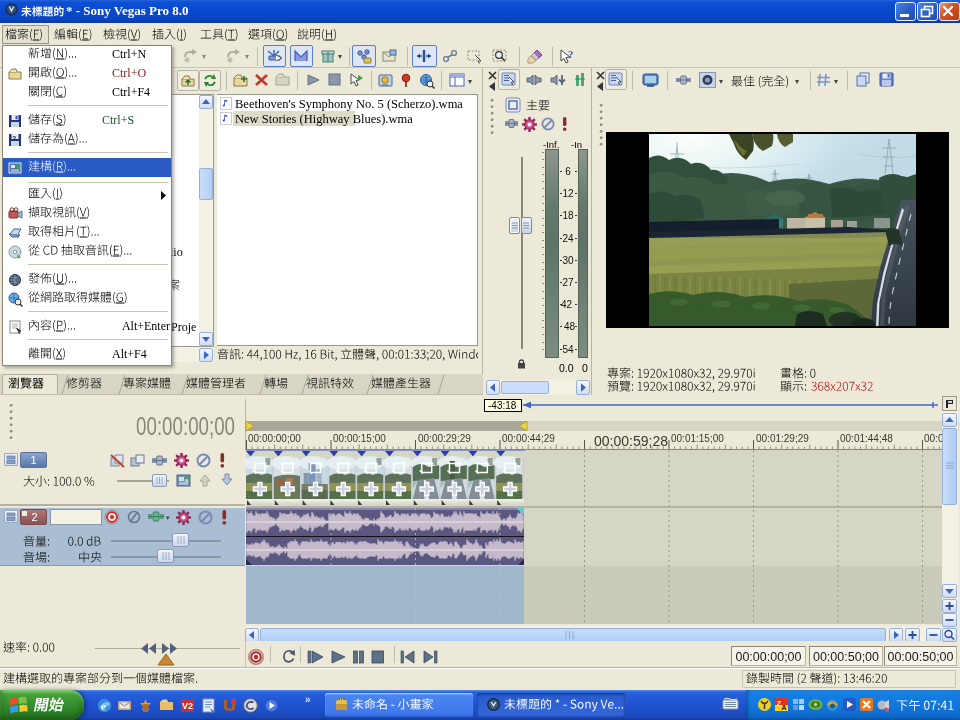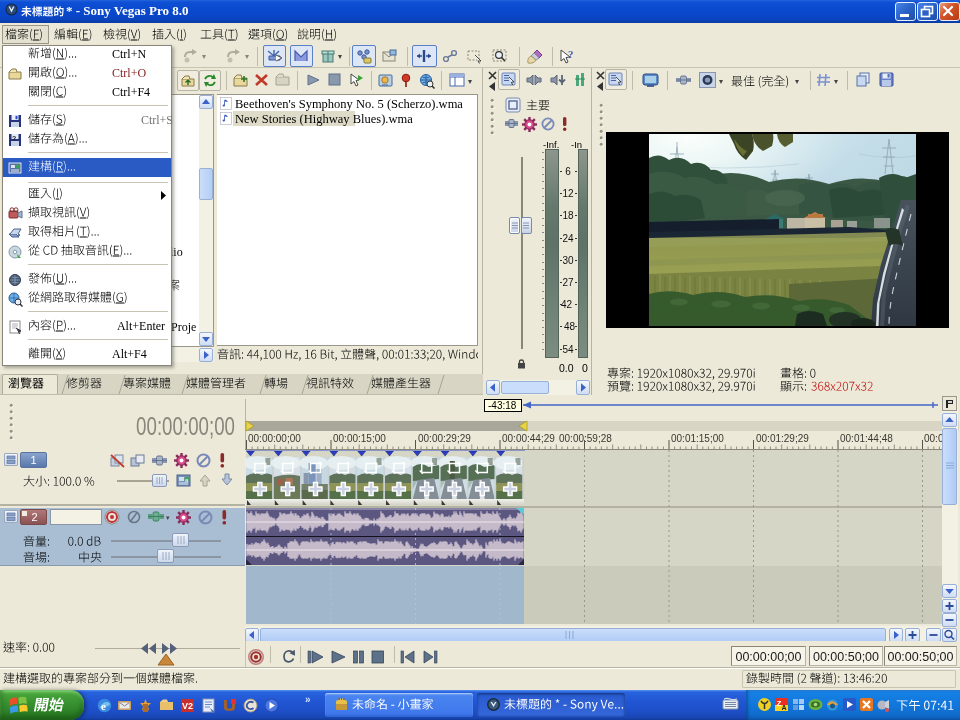--- a/index.html
+++ b/index.html
@@ -626,21 +626,21 @@
 <svg class="T" style="left:246px;top:421px" width="10" height="10">
     <path d="M0 0 L8 5 L0 10 Z" fill="#e8d44a" stroke="#a89a20" stroke-width="0.8"></path>
   </svg>
 <svg class="T" style="left:517px;top:421px" width="10" height="10">
     <path d="M10 0 L2 5 L10 10 Z" fill="#e8d44a" stroke="#a89a20" stroke-width="0.8"></path>
   </svg>
 <div class="t" style="left:248px;top:433px;font-size:10px;color:#3a3830">00:00:00;00</div>
 <div class="t" style="left:333px;top:433px;font-size:10px;color:#3a3830">00:00:15;00</div>
 <div class="t" style="left:418px;top:433px;font-size:10px;color:#3a3830">00:00:29;29</div>
 <div class="t" style="left:502px;top:433px;font-size:10px;color:#3a3830">00:00:44;29</div>
-<div class="t" style="left:559px;top:433px;font-size:10px;color:#3a3830">00:00:59;28</div>
+<div class="t" style="left:594px;top:433px;font-size:14px;color:#3a3830">00:00:59;28</div>
 <div class="t" style="left:671px;top:433px;font-size:10px;color:#3a3830">00:01:15;00</div>
 <div class="t" style="left:756px;top:433px;font-size:10px;color:#3a3830">00:01:29;29</div>
 <div class="t" style="left:840px;top:433px;font-size:10px;color:#3a3830">00:01:44;48</div>
 <div class="t" style="left:924px;top:433px;font-size:10px;color:#3a3830">00:0</div>
 <svg class="T" style="left:245px;top:432px" width="713" height="18">
     <path d="M1.5 8 L1.5 17" stroke="#55534a"></path>
     <path d="M7.1 14.5 L7.1 17" stroke="#6a685c" stroke-width="0.7"></path>
     <path d="M12.8 14.5 L12.8 17" stroke="#6a685c" stroke-width="0.7"></path>
     <path d="M18.4 14.5 L18.4 17" stroke="#6a685c" stroke-width="0.7"></path>
     <path d="M24.0 14.5 L24.0 17" stroke="#6a685c" stroke-width="0.7"></path>
@@ -1386,21 +1386,21 @@
     <path d="M1 5 L1 12 L13 12 L13 5 Z" fill="#e8d89a" stroke="#8a7a4a"></path>
     <path d="M1 5 L4 2 L8 2 L9 5" fill="#f0e4b0" stroke="#8a7a4a"></path>
   </svg>
 <svg class="T" style="left:28px;top:85px" width="43" height="14">
     <path transform="translate(0,10.56)" d="M2.8 -2.6C2.9 -2.6 3.2 -2.7 5.3 -2.8L5.5 -2.4L5.8 -2.6C5.7 -2.9 5.4 -3.5 5.1 -3.9L4.7 -3.8L5.1 -3.2L3.6 -3.1C4.2 -3.6 4.9 -4.2 5.5 -4.9L5.1 -5.2C4.9 -5 4.7 -4.8 4.5 -4.5L3.5 -4.5C3.8 -4.8 4.2 -5.2 4.5 -5.7L4.1 -5.9H5.4V-9.5H1.1V0.9H1.7V-5.9H4.0C3.7 -5.4 3.2 -4.8 3.1 -4.7C2.9 -4.5 2.8 -4.5 2.7 -4.5C2.7 -4.3 2.8 -4.1 2.8 -4.0C2.9 -4 3.2 -4.1 4.1 -4.1C3.7 -3.8 3.4 -3.5 3.3 -3.4C3 -3.2 2.8 -3 2.6 -3.0C2.7 -2.9 2.7 -2.7 2.8 -2.6ZM5 -2.4V-1.4L5 -1.1H3.6V-2.2H3.2V-0.6H4.9C4.8 -0.2 4.4 0.1 3.5 0.4C3.6 0.5 3.8 0.7 3.8 0.8C5.3 0.3 5.5 -0.5 5.5 -1.4V-2.4ZM8.3 -2.2V-1.1H6.9V-2.4H6.4V0.7H6.9V-0.6H8.3V-0.2H8.8V-2.2ZM4.8 -7.4V-6.4H1.7V-7.4ZM4.8 -7.9H1.7V-9.0H4.8ZM10.4 -7.4V-6.4H7.2V-7.4ZM10.4 -7.9H7.2V-9.0H10.4ZM6.1 -2.6C6.3 -2.6 6.6 -2.7 8.6 -2.8L8.8 -2.4L9.2 -2.6C9 -2.9 8.7 -3.5 8.4 -3.9L8 -3.8L8.4 -3.2L6.9 -3.1C7.5 -3.6 8.2 -4.2 8.8 -4.9L8.4 -5.2C8.3 -5 8.1 -4.8 7.9 -4.5L6.8 -4.5C7.2 -4.8 7.5 -5.2 7.8 -5.7L7.4 -5.9H10.4V0.1C10.4 0.2 10.4 0.3 10.2 0.3C10 0.3 9.5 0.3 8.9 0.3C9 0.4 9.1 0.7 9.1 0.9C9.9 0.9 10.3 0.9 10.6 0.8C10.9 0.7 11 0.5 11 0.1V-9.5H6.6V-5.9H7.3C7 -5.4 6.5 -4.8 6.4 -4.7C6.3 -4.5 6.1 -4.5 6 -4.5C6.1 -4.3 6.1 -4.1 6.2 -4.0C6.3 -4 6.5 -4.1 7.5 -4.1C7.1 -3.8 6.7 -3.5 6.6 -3.4C6.3 -3.2 6.1 -3 5.9 -3.0C6 -2.9 6.1 -2.7 6.1 -2.6Z M18.5 -5.1V-4.0H14.9V-3.5H18.3C17.5 -2.3 16 -1.2 14.7 -0.6C14.8 -0.5 14.9 -0.3 15 -0.2C16.2 -0.7 17.6 -1.8 18.5 -2.9V-0.1C18.5 -0 18.5 0 18.3 0.0C18.2 0 17.7 0 17.2 0.0C17.2 0.2 17.3 0.4 17.4 0.5C18.1 0.5 18.5 0.5 18.8 0.4C19 0.3 19.1 0.2 19.1 -0.1V-3.5H21.1V-4.0H19.1V-5.1ZM16.8 -7.3V-6.0H13.7V-7.3ZM16.8 -7.7H13.7V-9.0H16.8ZM22.3 -7.3V-6.0H19.2V-7.3ZM22.3 -7.7H19.2V-9.0H22.3ZM22.6 -9.5H18.6V-5.5H22.3V-0.0C22.3 0.2 22.2 0.3 22 0.3C21.8 0.3 21 0.3 20.2 0.3C20.3 0.5 20.4 0.7 20.4 0.9C21.4 0.9 22.1 0.9 22.4 0.8C22.8 0.7 22.9 0.5 22.9 -0.0V-9.5ZM13.2 -9.5V0.9H13.7V-5.5H17.4V-9.5Z M26.9 2.3 27.3 2.1C26.3 0.4 25.8 -1.6 25.8 -3.7C25.8 -5.8 26.3 -7.8 27.3 -9.5L26.9 -9.7C25.8 -7.9 25.2 -6 25.2 -3.7C25.2 -1.4 25.8 0.6 26.9 2.3Z M32.2 0.2C33.3 0.2 34.1 -0.3 34.8 -1.1L34.4 -1.5C33.8 -0.9 33.1 -0.5 32.2 -0.5C30.4 -0.5 29.2 -2 29.2 -4.4C29.2 -6.8 30.4 -8.3 32.3 -8.3C33.1 -8.3 33.7 -7.9 34.2 -7.4L34.6 -7.8C34.1 -8.4 33.3 -8.9 32.3 -8.9C30 -8.9 28.5 -7.2 28.5 -4.4C28.5 -1.6 30 0.2 32.2 0.2Z M36.2 2.3C37.3 0.6 37.9 -1.4 37.9 -3.7C37.9 -6 37.3 -7.9 36.2 -9.7L35.7 -9.5C36.8 -7.8 37.3 -5.8 37.3 -3.7C37.3 -1.6 36.8 0.4 35.7 2.1Z M27.8 1 L35.3 1 L35.3 2 L27.8 2 Z" fill="#000"></path>
   </svg>
 <div class="t ser" style="left:112px;top:85px;width:58px;font-size:12px;color:#000;text-align:left">Ctrl+F4</div>
 <svg class="T" style="left:28px;top:113px" width="42" height="14">
     <path transform="translate(0,10.56)" d="M3.2 -7.8V-7.3H6.6V-7.8ZM3.6 -6.2V-5.7H6.3V-6.2ZM3.6 -4.6V-4.1H6.3V-4.6ZM4.2 -9.5C4.5 -9.1 4.9 -8.5 5 -8.1L5.4 -8.4C5.3 -8.8 4.9 -9.3 4.6 -9.8ZM10.8 -9.6C10.4 -8.3 9.8 -7.2 9.1 -6.2H8.7V-8.0H10.0V-8.5H8.7V-9.9H8.2V-8.5H6.9V-8.0H8.2V-6.2H6.6V-5.6H8.7C8 -4.7 7.2 -4 6.3 -3.4C6.4 -3.3 6.6 -3 6.7 -2.9C7 -3.2 7.4 -3.5 7.7 -3.8V0.9H8.2V0.3H10.5V0.8H11.1V-4.2H8.2C8.6 -4.7 9 -5.1 9.3 -5.6H11.5V-6.2H9.7C10.3 -7.2 10.9 -8.3 11.3 -9.5ZM8.2 -1.7H10.5V-0.2H8.2ZM8.2 -2.2V-3.7H10.5V-2.2ZM2.7 -9.9C2.2 -8 1.3 -6.1 0.3 -4.9C0.4 -4.7 0.6 -4.5 0.7 -4.3C1.1 -4.8 1.5 -5.5 1.8 -6.1V0.9H2.3V-7.2C2.7 -8 3 -8.9 3.3 -9.8ZM3.5 -3.0V0.8H4.0V0.0H5.9V0.6H6.4V-3.0ZM4 -0.5V-2.5H5.9V-0.5Z M19.4 -4.2V-3.1H15.9V-2.6H19.4V0.1C19.4 0.3 19.4 0.3 19.2 0.3C18.9 0.3 18.2 0.3 17.3 0.3C17.4 0.5 17.5 0.7 17.5 0.9C18.6 0.9 19.2 0.9 19.6 0.8C19.9 0.7 20 0.5 20 0.1V-2.6H23.5V-3.1H20.0V-4.0C20.9 -4.5 22 -5.3 22.6 -6.0L22.2 -6.3L22.1 -6.3H17.0V-5.7H21.6C21 -5.2 20.2 -4.6 19.4 -4.2ZM16.7 -10.0C16.6 -9.5 16.4 -9 16.2 -8.4H12.8V-7.9H16.0C15.2 -6.1 14 -4.4 12.5 -3.3C12.6 -3.2 12.7 -2.9 12.8 -2.8C13.4 -3.2 13.9 -3.7 14.4 -4.3V0.9H15.0V-5.0C15.6 -5.9 16.2 -6.9 16.6 -7.9H23.2V-8.4H16.8C17 -8.9 17.2 -9.4 17.3 -9.9Z M26.9 2.3 27.3 2.1C26.3 0.4 25.8 -1.6 25.8 -3.7C25.8 -5.8 26.3 -7.8 27.3 -9.5L26.9 -9.7C25.8 -7.9 25.2 -6 25.2 -3.7C25.2 -1.4 25.8 0.6 26.9 2.3Z M31.4 0.2C33.1 0.2 34.2 -0.9 34.2 -2.2C34.2 -3.6 33.4 -4.1 32.4 -4.5L31.1 -5.1C30.4 -5.4 29.6 -5.8 29.6 -6.8C29.6 -7.7 30.3 -8.3 31.4 -8.3C32.3 -8.3 33 -7.9 33.5 -7.4L33.9 -7.8C33.3 -8.4 32.5 -8.9 31.4 -8.9C29.9 -8.9 28.8 -8 28.8 -6.7C28.8 -5.4 29.8 -4.9 30.6 -4.5L31.9 -3.9C32.8 -3.6 33.5 -3.2 33.5 -2.2C33.5 -1.2 32.7 -0.5 31.4 -0.5C30.4 -0.5 29.5 -0.9 28.8 -1.7L28.4 -1.2C29.1 -0.4 30.1 0.2 31.4 0.2Z M35.6 2.3C36.7 0.6 37.4 -1.4 37.4 -3.7C37.4 -6 36.7 -7.9 35.6 -9.7L35.2 -9.5C36.2 -7.8 36.8 -5.8 36.8 -3.7C36.8 -1.6 36.2 0.4 35.2 2.1Z M27.8 1 L34.7 1 L34.7 2 L27.8 2 Z" fill="#000"></path>
   </svg>
-<div class="t ser" style="left:128px;top:113px;width:58px;font-size:12px;color:#737373;text-align:center">Ctrl+S</div>
+<div class="t ser" style="left:102px;top:113px;width:58px;font-size:12px;color:#14532d;text-align:left">Ctrl+S</div>
 <svg class="T" style="left:8px;top:114px" width="15" height="14">
     <rect x="1" y="1" width="12" height="12" fill="#26347e"></rect>
     <rect x="3.5" y="1" width="7" height="5" fill="#e8eef8"></rect>
     <rect x="3" y="8" width="8" height="5" fill="#c8d4e8"></rect>
     <rect x="7.5" y="1.8" width="2" height="3.4" fill="#2a4ad0"></rect>
   </svg>
 <svg class="T" style="left:28px;top:132px" width="63" height="14">
     <path transform="translate(0,10.56)" d="M3.2 -7.8V-7.3H6.6V-7.8ZM3.6 -6.2V-5.7H6.3V-6.2ZM3.6 -4.6V-4.1H6.3V-4.6ZM4.2 -9.5C4.5 -9.1 4.9 -8.5 5 -8.1L5.4 -8.4C5.3 -8.8 4.9 -9.3 4.6 -9.8ZM10.8 -9.6C10.4 -8.3 9.8 -7.2 9.1 -6.2H8.7V-8.0H10.0V-8.5H8.7V-9.9H8.2V-8.5H6.9V-8.0H8.2V-6.2H6.6V-5.6H8.7C8 -4.7 7.2 -4 6.3 -3.4C6.4 -3.3 6.6 -3 6.7 -2.9C7 -3.2 7.4 -3.5 7.7 -3.8V0.9H8.2V0.3H10.5V0.8H11.1V-4.2H8.2C8.6 -4.7 9 -5.1 9.3 -5.6H11.5V-6.2H9.7C10.3 -7.2 10.9 -8.3 11.3 -9.5ZM8.2 -1.7H10.5V-0.2H8.2ZM8.2 -2.2V-3.7H10.5V-2.2ZM2.7 -9.9C2.2 -8 1.3 -6.1 0.3 -4.9C0.4 -4.7 0.6 -4.5 0.7 -4.3C1.1 -4.8 1.5 -5.5 1.8 -6.1V0.9H2.3V-7.2C2.7 -8 3 -8.9 3.3 -9.8ZM3.5 -3.0V0.8H4.0V0.0H5.9V0.6H6.4V-3.0ZM4 -0.5V-2.5H5.9V-0.5Z M19.4 -4.2V-3.1H15.9V-2.6H19.4V0.1C19.4 0.3 19.4 0.3 19.2 0.3C18.9 0.3 18.2 0.3 17.3 0.3C17.4 0.5 17.5 0.7 17.5 0.9C18.6 0.9 19.2 0.9 19.6 0.8C19.9 0.7 20 0.5 20 0.1V-2.6H23.5V-3.1H20.0V-4.0C20.9 -4.5 22 -5.3 22.6 -6.0L22.2 -6.3L22.1 -6.3H17.0V-5.7H21.6C21 -5.2 20.2 -4.6 19.4 -4.2ZM16.7 -10.0C16.6 -9.5 16.4 -9 16.2 -8.4H12.8V-7.9H16.0C15.2 -6.1 14 -4.4 12.5 -3.3C12.6 -3.2 12.7 -2.9 12.8 -2.8C13.4 -3.2 13.9 -3.7 14.4 -4.3V0.9H15.0V-5.0C15.6 -5.9 16.2 -6.9 16.6 -7.9H23.2V-8.4H16.8C17 -8.9 17.2 -9.4 17.3 -9.9Z M31.8 -2.3C32.2 -1.8 32.6 -1.1 32.8 -0.6L33.2 -0.9C33.1 -1.3 32.6 -2 32.2 -2.4ZM26.7 -9.7C27.2 -9.2 27.7 -8.5 27.9 -8.0L28.4 -8.3C28.2 -8.8 27.7 -9.5 27.2 -10.0ZM28.3 -2.0C28.5 -1.2 28.7 -0.3 28.6 0.4L29.2 0.3C29.2 -0.3 29 -1.3 28.8 -2.1ZM30 -2.1C30.3 -1.5 30.7 -0.6 30.7 -0.0L31.2 -0.2C31.2 -0.7 30.8 -1.6 30.5 -2.2ZM26.8 -2.2C26.5 -1.3 26.1 -0.2 25.3 0.5L25.8 0.8C26.5 0.1 27 -1.1 27.3 -2.0ZM30.3 -10.0C30.1 -9.3 29.8 -8.6 29.5 -7.9H25.1V-7.3H29.2C28.1 -5.2 26.6 -3.3 24.5 -2.0C24.6 -1.9 24.7 -1.6 24.8 -1.5C25.5 -2 26.2 -2.5 26.8 -3.1H34.5C34.3 -0.9 34.1 0 33.8 0.3C33.7 0.4 33.6 0.4 33.3 0.4C33.1 0.4 32.5 0.4 31.8 0.3C31.9 0.5 32 0.7 32 0.9C32.6 0.9 33.2 0.9 33.5 0.9C33.9 0.9 34 0.8 34.2 0.7C34.6 0.3 34.8 -0.7 35.1 -3.3C35.1 -3.4 35.1 -3.6 35.1 -3.6H33.8C34 -4.2 34.2 -5.1 34.3 -5.8H32.8C33 -6.4 33.2 -7.2 33.3 -7.9H30.1C30.4 -8.5 30.6 -9.2 30.9 -9.9ZM27.3 -3.6C27.8 -4.1 28.2 -4.6 28.6 -5.2H33.6C33.5 -4.7 33.4 -4.1 33.3 -3.6ZM29.8 -7.3H32.6C32.5 -6.8 32.4 -6.2 32.3 -5.8H29.0C29.3 -6.3 29.6 -6.8 29.8 -7.3Z M38.9 2.3 39.3 2.1C38.3 0.4 37.8 -1.6 37.8 -3.7C37.8 -5.8 38.3 -7.8 39.3 -9.5L38.9 -9.7C37.8 -7.9 37.2 -6 37.2 -3.7C37.2 -1.4 37.8 0.6 38.9 2.3Z M39.9 0.0H40.6L41.6 -2.9H45.0L46 0.0H46.7L43.7 -8.7H42.9ZM41.8 -3.5 42.3 -5.1C42.7 -6.1 43 -7 43.3 -8.1H43.3C43.6 -7 43.9 -6.1 44.3 -5.1L44.8 -3.5Z M47.7 2.3C48.8 0.6 49.5 -1.4 49.5 -3.7C49.5 -6 48.8 -7.9 47.7 -9.7L47.3 -9.5C48.3 -7.8 48.9 -5.8 48.9 -3.7C48.9 -1.6 48.3 0.4 47.3 2.1Z M52.1 0.2C52.4 0.2 52.7 -0.1 52.7 -0.5C52.7 -0.9 52.4 -1.2 52.1 -1.2C51.8 -1.2 51.5 -0.9 51.5 -0.5C51.5 -0.1 51.8 0.2 52.1 0.2Z M55.1 0.2C55.4 0.2 55.7 -0.1 55.7 -0.5C55.7 -0.9 55.4 -1.2 55.1 -1.2C54.8 -1.2 54.5 -0.9 54.5 -0.5C54.5 -0.1 54.8 0.2 55.1 0.2Z M58.1 0.2C58.4 0.2 58.7 -0.1 58.7 -0.5C58.7 -0.9 58.4 -1.2 58.1 -1.2C57.8 -1.2 57.5 -0.9 57.5 -0.5C57.5 -0.1 57.8 0.2 58.1 0.2Z M39.8 1 L46.8 1 L46.8 2 L39.8 2 Z" fill="#000"></path>
   </svg>
 <svg class="T" style="left:8px;top:133px" width="15" height="14">
@@ -1458,21 +1458,21 @@
   </svg>
 <svg class="T" style="left:8px;top:292px" width="15" height="14">
     <circle cx="6" cy="6" r="5" fill="#6ab0e8" stroke="#2a5a9a"></circle>
     <path d="M1.5 6 H10.5 M6 1.5 V10.5" stroke="#2a5a9a" stroke-width="0.7"></path>
     <circle cx="10" cy="10" r="3" fill="#e8f0f8" stroke="#333"></circle>
     <path d="M12 12 L14.5 14.5" stroke="#333" stroke-width="1.5"></path>
   </svg>
 <svg class="T" style="left:28px;top:319px" width="51" height="14">
     <path transform="translate(0,10.56)" d="M3.5 -9.4V-8.9H5.7C5.8 -8.4 5.8 -7.8 5.9 -7.3H1.4V0.9H2.0V-6.7H5.6C5.2 -4.6 4.1 -3.2 2.3 -2.3C2.5 -2.2 2.7 -2 2.7 -1.9C4.5 -2.8 5.6 -4.3 6.1 -6.4C6.6 -4.2 7.6 -2.7 9.3 -2.0C9.4 -2.1 9.6 -2.3 9.8 -2.5C8 -3.2 7 -4.6 6.5 -6.7H10.1V0.0C10.1 0.2 10 0.3 9.8 0.3C9.6 0.3 8.9 0.3 8 0.3C8.1 0.4 8.2 0.7 8.2 0.9C9.2 0.9 9.9 0.9 10.2 0.8C10.6 0.7 10.7 0.5 10.7 0.0V-7.3H6.4C6.3 -8 6.3 -8.7 6.2 -9.4Z M16.1 -7.5C15.3 -6.6 14.2 -5.7 13 -5.1C13.2 -5 13.4 -4.8 13.5 -4.7C14.6 -5.3 15.8 -6.3 16.6 -7.3ZM19.2 -7.2C20.4 -6.5 21.8 -5.4 22.4 -4.7L22.8 -5.1C22.2 -5.8 20.7 -6.8 19.6 -7.5ZM18 -6.5C16.9 -4.8 14.7 -3.2 12.5 -2.3C12.6 -2.2 12.8 -2 12.9 -1.8C13.5 -2.1 14.1 -2.4 14.7 -2.7V0.9H15.3V0.5H20.7V0.8H21.3V-2.9C21.8 -2.6 22.4 -2.3 23 -2.0C23.1 -2.1 23.3 -2.4 23.4 -2.5C21.5 -3.3 19.7 -4.3 18.3 -5.9L18.6 -6.3ZM15.3 -0.1V-2.5H20.7V-0.1ZM15.2 -3.1C16.3 -3.8 17.3 -4.6 18 -5.5C18.9 -4.5 19.9 -3.7 21 -3.1ZM17.4 -9.9C17.6 -9.6 17.8 -9.2 17.9 -8.8H13.1V-6.9H13.6V-8.3H22.3V-6.9H22.9V-8.8H18.6C18.5 -9.2 18.2 -9.7 17.9 -10.1Z M26.9 2.3 27.3 2.1C26.3 0.4 25.8 -1.6 25.8 -3.7C25.8 -5.8 26.3 -7.8 27.3 -9.5L26.9 -9.7C25.8 -7.9 25.2 -6 25.2 -3.7C25.2 -1.4 25.8 0.6 26.9 2.3Z M29.1 0.0H29.8V-3.7H31.4C33.3 -3.7 34.5 -4.5 34.5 -6.3C34.5 -8.1 33.3 -8.7 31.3 -8.7H29.1ZM29.8 -4.3V-8.1H31.2C32.9 -8.1 33.8 -7.7 33.8 -6.3C33.8 -4.9 33 -4.3 31.2 -4.3Z M36 2.3C37.1 0.6 37.8 -1.4 37.8 -3.7C37.8 -6 37.1 -7.9 36 -9.7L35.6 -9.5C36.6 -7.8 37.1 -5.8 37.1 -3.7C37.1 -1.6 36.6 0.4 35.6 2.1Z M40.4 0.2C40.7 0.2 41 -0.1 41 -0.5C41 -0.9 40.7 -1.2 40.4 -1.2C40.1 -1.2 39.8 -0.9 39.8 -0.5C39.8 -0.1 40.1 0.2 40.4 0.2Z M43.4 0.2C43.7 0.2 44 -0.1 44 -0.5C44 -0.9 43.7 -1.2 43.4 -1.2C43.1 -1.2 42.8 -0.9 42.8 -0.5C42.8 -0.1 43.1 0.2 43.4 0.2Z M46.4 0.2C46.7 0.2 47 -0.1 47 -0.5C47 -0.9 46.7 -1.2 46.4 -1.2C46.1 -1.2 45.8 -0.9 45.8 -0.5C45.8 -0.1 46.1 0.2 46.4 0.2Z M27.8 1 L35.1 1 L35.1 2 L27.8 2 Z" fill="#000"></path>
   </svg>
-<div class="t ser" style="left:112px;top:319px;width:58px;font-size:12px;color:#000;text-align:center">Alt+Enter</div>
+<div class="t ser" style="left:112px;top:319px;width:58px;font-size:12px;color:#000;text-align:right">Alt+Enter</div>
 <svg class="T" style="left:8px;top:320px" width="15" height="14">
     <rect x="2" y="1" width="10" height="12" fill="#fff" stroke="#888"></rect>
     <path d="M4 4 H10 M4 6 H10 M4 8 H8" stroke="#99a" stroke-width="0.8"></path>
     <path d="M8 8 L13 11 L10.5 11.5 L11.5 14" fill="#334" stroke="#334"></path>
   </svg>
 <svg class="T" style="left:28px;top:347px" width="42" height="14">
     <path transform="translate(0,10.56)" d="M8.4 -9.7C8.7 -9.1 9.1 -8.3 9.3 -7.8L9.8 -8.1C9.6 -8.6 9.2 -9.3 8.9 -9.9ZM2.9 -9.9C3 -9.6 3.2 -9.2 3.3 -8.9H0.7V-8.4H6.2V-8.9H3.9C3.8 -9.2 3.6 -9.7 3.4 -10.0ZM1.9 -1.2 2.1 -0.7 4.6 -1.2 4.9 -0.5 5.4 -0.6C5.1 -1.2 4.7 -2.1 4.3 -2.7L3.9 -2.6C4.1 -2.3 4.3 -2 4.4 -1.6L2.8 -1.4L3.3 -3.3H5.5V0.2C5.5 0.3 5.5 0.4 5.4 0.4C5.2 0.4 4.7 0.4 4.2 0.4C4.2 0.5 4.3 0.7 4.3 0.8C5.1 0.8 5.5 0.8 5.7 0.8C6 0.7 6 0.5 6 0.2V-3.8H3.5L3.7 -4.7H5.7V-7.9H5.2V-5.2H1.8V-7.9H1.3V-4.7H3.2L3 -3.8H1.6V-4.2H1.0V-3.8H0.7V-3.3H1.0V0.9H1.6V-3.3H2.8C2.7 -2.5 2.5 -1.8 2.3 -1.3ZM4.5 -7.9C4.3 -7.6 4 -7.4 3.7 -7.1C3.4 -7.3 3 -7.6 2.7 -7.8L2.4 -7.6C2.7 -7.3 3.1 -7.1 3.4 -6.8C3 -6.4 2.6 -6.1 2.2 -5.8C2.3 -5.7 2.5 -5.6 2.6 -5.5C3 -5.8 3.4 -6.2 3.7 -6.5C4.1 -6.2 4.5 -5.9 4.7 -5.7L5 -6.0C4.8 -6.2 4.4 -6.5 4 -6.8C4.4 -7.1 4.7 -7.5 4.9 -7.8ZM7.5 -10.0C7.1 -8.4 6.5 -6.7 5.7 -5.6C5.9 -5.5 6.1 -5.4 6.2 -5.3C6.4 -5.6 6.6 -5.9 6.7 -6.2V0.9H7.3V0.2H11.4V-0.3H9.5V-2.3H11.2V-2.8H9.5V-4.7H11.2V-5.2H9.5V-7.2H11.4V-7.7H7.4C7.6 -8.4 7.8 -9.1 8 -9.9ZM7.3 -4.7H9.0V-2.8H7.3ZM7.3 -5.2V-7.2H9.0V-5.2ZM7.3 -2.3H9.0V-0.3H7.3Z M18.9 -4.2V-2.7H16.9V-4.2ZM14.7 -2.7V-2.1H16.4C16.3 -1.4 16 -0.3 14.9 0.4C15 0.5 15.2 0.7 15.3 0.8C16.5 -0 16.9 -1.4 16.9 -2.1H18.9V0.7H19.5V-2.1H21.3V-2.7H19.5V-4.2H21.0V-4.7H15.0V-4.2H16.4V-2.7ZM16.8 -7.3V-6.0H13.7V-7.3ZM16.8 -7.8H13.7V-9.0H16.8ZM22.3 -7.3V-6.0H19.2V-7.3ZM22.3 -7.8H19.2V-9.0H22.3ZM22.6 -9.5H18.6V-5.6H22.3V0.0C22.3 0.2 22.3 0.3 22.1 0.3C21.9 0.3 21.2 0.3 20.5 0.3C20.6 0.5 20.7 0.7 20.7 0.9C21.6 0.9 22.2 0.9 22.5 0.8C22.8 0.7 22.9 0.5 22.9 0.0V-9.5ZM13.1 -9.5V0.9H13.7V-5.6H17.4V-9.5Z M26.9 2.3 27.3 2.1C26.3 0.4 25.8 -1.6 25.8 -3.7C25.8 -5.8 26.3 -7.8 27.3 -9.5L26.9 -9.7C25.8 -7.9 25.2 -6 25.2 -3.7C25.2 -1.4 25.8 0.6 26.9 2.3Z M28 0.0H28.8L30.2 -2.6C30.4 -3 30.7 -3.5 30.9 -4.0H31.0C31.3 -3.5 31.6 -3 31.8 -2.6L33.3 0.0H34.1L31.5 -4.5L33.9 -8.7H33.1L31.8 -6.3C31.5 -5.9 31.4 -5.5 31.1 -5.0H31.1C30.8 -5.5 30.6 -5.9 30.3 -6.3L29 -8.7H28.2L30.6 -4.5Z M35.1 2.3C36.2 0.6 36.9 -1.4 36.9 -3.7C36.9 -6 36.2 -7.9 35.1 -9.7L34.7 -9.5C35.8 -7.8 36.3 -5.8 36.3 -3.7C36.3 -1.6 35.8 0.4 34.7 2.1Z M27.8 1 L34.3 1 L34.3 2 L27.8 2 Z" fill="#000"></path>
   </svg>
 <div class="t ser" style="left:112px;top:347px;width:58px;font-size:12px;color:#000;text-align:left">Alt+F4</div>
 <svg class="T" style="left:160px;top:191px" width="6" height="9">

